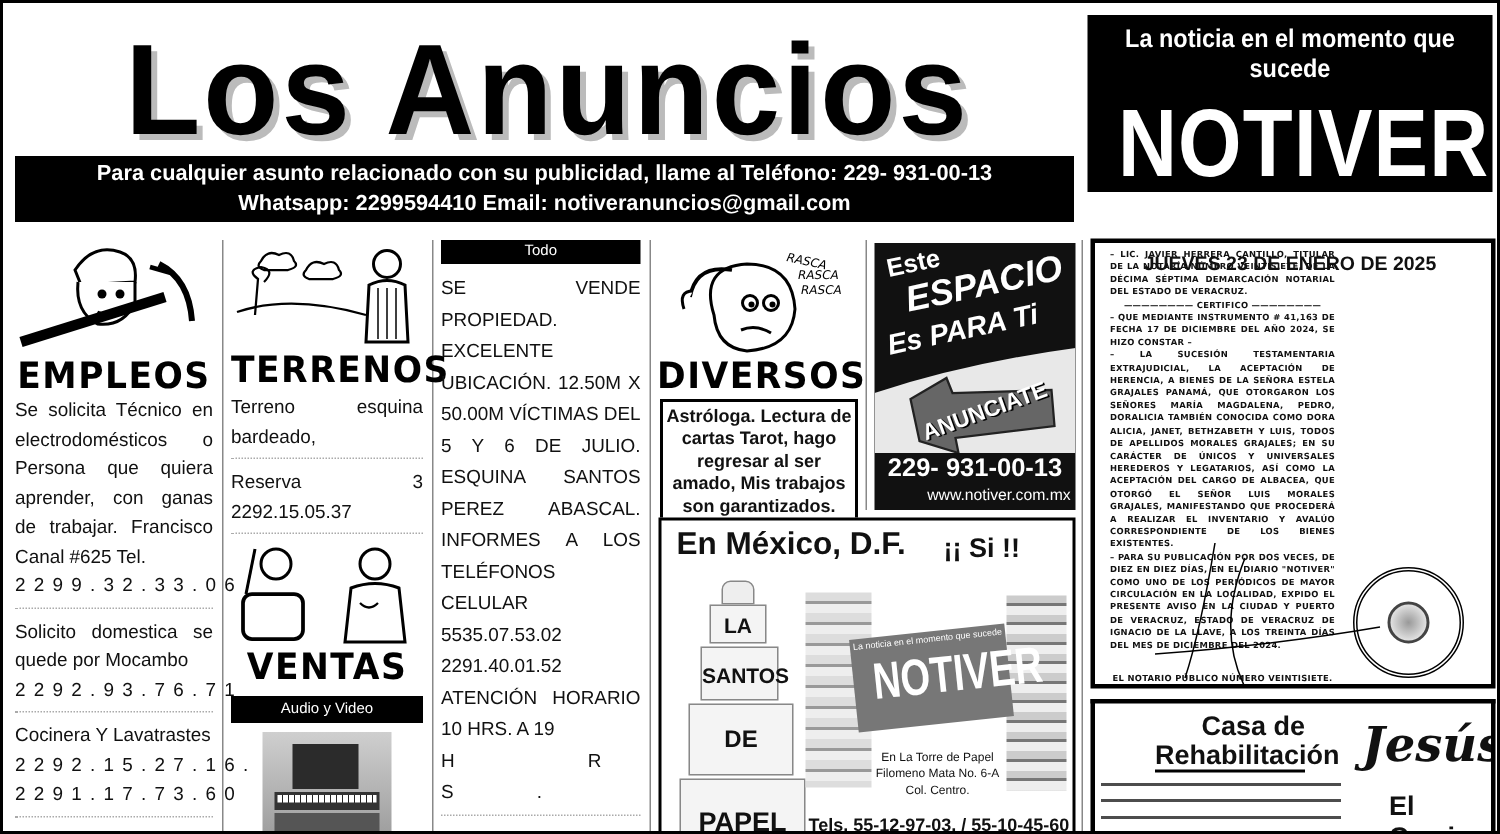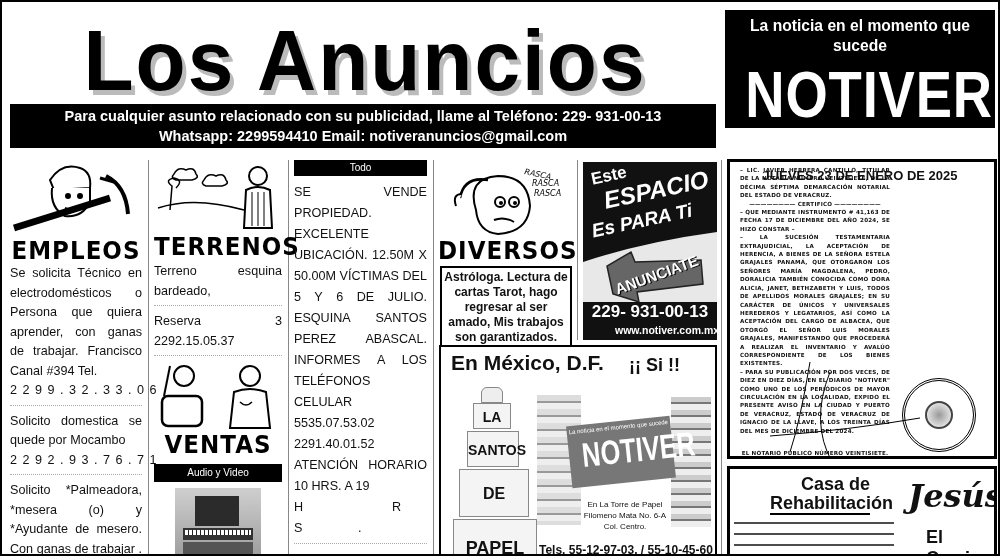--- a/index.html
+++ b/index.html
@@ -78,26 +78,30 @@
       <circle cx="58" cy="38" r="3" fill="#000"></circle>
         <circle cx="70" cy="38" r="3" fill="#000"></circle>
       <path d="M55 50 Q64 54 72 48" fill="none" stroke="#000" stroke-width="2"></path>
       <path d="M4 70 L100 40" stroke="#000" stroke-width="7"></path>
       <path d="M96 18 Q116 28 118 56" fill="none" stroke="#000" stroke-width="4"></path>
       <path d="M90 20 L104 24" stroke="#000" stroke-width="3"></path>
     </svg>
     <div class="section-label">EMPLEOS</div>
   </div>
   <p class="ad">
-    <span>Se solicita Técnico en electrodomésticos o Persona que quiera aprender, con ganas de trabajar. Francisco Canal #394 Tel.</span><br>
+    <span>Se solicita Técnico en electrodomésticos o Persona que quiera aprender, con ganas de trabajar. Francisco Canal #625 Tel.</span><br>
     <span class="spaced">2299.32.33.06</span>
   </p>
   <p class="ad">
     <span>Solicito domestica se quede por Mocambo</span><br>
     <span class="spaced">2292.93.76.71</span>
+  </p>
+  <p class="ad">
+    <span>Cocinera Y Lavatrastes</span><br>
+    <span class="spaced">2292.15.27.16. 2291.17.73.60</span>
   </p>
   <p class="ad">Solicito *Palmeadora, *mesera (o) y *Ayudante de mesero. Con ganas de trabajar . Tel: 2299.32.71.95</p>
 
 </div>
 
 <div class="col" style="left:152px;width:128px;">
   <div class="section-art" style="height:104px">
     <svg width="128" height="76" viewBox="0 0 128 76">
       <path d="M20 16 q4-8 12-4 q8-4 10 4 q4 4-4 6 h-16 q-6-2-2-6z" fill="#fff" stroke="#000" stroke-width="1.5"></path>
       <path d="M50 22 q4-8 12-4 q8-4 10 4 q4 4-4 6 h-16 q-6-2-2-6z" fill="#fff" stroke="#000" stroke-width="1.5"></path>
@@ -169,21 +173,21 @@
 <div class="espacio">
   <div style="position:absolute;left:8px;top:4px;transform:rotate(-12deg);font-weight:900;font-size:17px;">Este</div>
   <div style="position:absolute;left:20px;top:14px;transform:rotate(-12deg);font-weight:900;font-size:24px;font-style:italic;">ESPACIO</div>
   <div style="position:absolute;left:8px;top:48px;transform:rotate(-12deg);font-weight:900;font-size:19px;font-style:italic;">Es PARA Ti</div>
   <svg style="position:absolute;left:0;top:70px" width="134" height="70" viewBox="0 0 134 70">
     <path d="M0 30 Q60 10 134 0 L134 70 L0 70 Z" fill="#e8e8e8"></path>
     <path d="M30 62 L24 34 L48 20 L52 30 L118 28 L120 52 L54 60 L56 70 Z" fill="#666" stroke="#222" stroke-width="1.5"></path>
   </svg>
   <div style="position:absolute;left:30px;top:104px;transform:rotate(-20deg);color:#fff;font-weight:900;font-size:15px;text-shadow:1px 1px 0 #000;">ANUNCIATE</div>
   <div style="position:absolute;left:0;top:140px;width:134px;text-align:center;font-weight:900;font-size:17px;">229- 931-00-13</div>
-  <div style="position:absolute;left:0;top:162px;width:134px;text-align:center;font-weight:bold;font-size:10.5px;padding-left:32px;">www.notiver.com.mx</div>
+  <div style="position:absolute;left:0;top:162px;width:134px;text-align:center;font-weight:normal;font-size:10.5px;padding-left:32px;">www.notiver.com.mx</div>
 </div>
 
 <div class="mexico">
   <div style="position:absolute;left:10px;top:4px;font-weight:900;font-size:21px;">En México, D.F.</div>
   <div style="position:absolute;left:188px;top:8px;font-weight:900;font-size:18px;text-align:right;">¡¡ Si !!</div>
 
   <div>
     <div style="position:absolute;left:40px;top:40px;width:22px;height:16px;background:#eee;border:1px solid #888;border-radius:6px 6px 0 0;"></div>
     <div style="position:absolute;left:32px;top:56px;width:38px;height:26px;background:#f4f4f4;border:1px solid #888;text-align:center;font-weight:bold;font-size:14px;line-height:26px;">LA</div>
     <div style="position:absolute;left:26px;top:84px;width:52px;height:36px;background:#f4f4f4;border:1px solid #888;text-align:center;font-weight:bold;font-size:14px;line-height:36px;">SANTOS</div>

